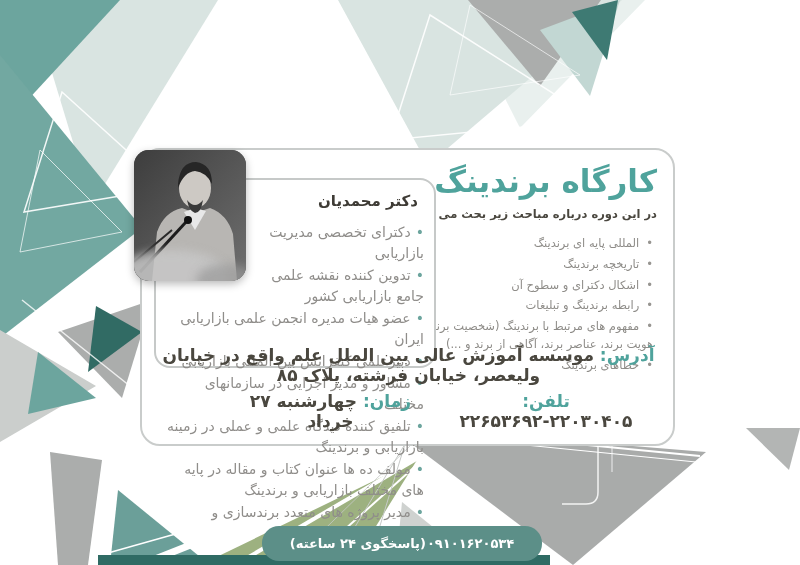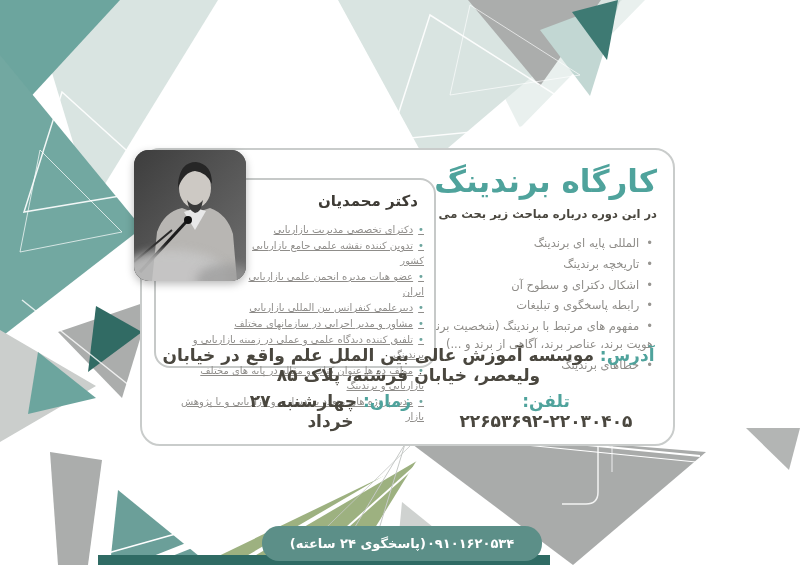--- a/index.html
+++ b/index.html
@@ -17,21 +17,21 @@
   ul.topics li{direction:rtl;text-align:right;line-height:1.55;margin-bottom:3px;padding-right:4px;}
   ul.topics li::before{content:"•";color:#979591;margin-left:7px;}
 
   .instructor-card{position:absolute;left:12px;top:28px;width:278px;height:186px;
                    border:2px solid #C6C9C8;border-radius:16px;background:#ffffff;}
   .photo{position:absolute;left:-22px;top:-30px;width:112px;height:131px;border-radius:15px;
          overflow:hidden;box-shadow:0 3px 8px rgba(0,0,0,.28);background:#4c4c4c;}
   .photo svg{display:block;}
   .instructor-name{position:absolute;top:12px;right:16px;margin:0;font-size:15px;font-weight:bold;
                    color:#3E3B35;direction:rtl;}
-  .credentials{position:absolute;top:42px;right:10px;left:8px;bottom:4px;font-size:10px;color:#8F8D8A;text-decoration:underline;}
+  .credentials{position:absolute;top:42px;right:10px;left:8px;bottom:4px;font-size:14px;color:#8F8D8A;}
   .photo-spacer{float:left;width:84px;height:58px;}
   ul.creds{list-style:none;margin:0;padding:0;}
   ul.creds li{direction:rtl;text-align:right;line-height:1.5;margin-bottom:1px;}
   ul.creds li::before{content:"•";color:#6CA59E;margin-left:5px;}
 
   .contact{position:absolute;left:18px;right:16px;bottom:13px;direction:rtl;text-align:center;
            font-size:17px;font-weight:bold;color:#4A473F;}
   .contact .lbl{color:#4FA39C;}
   .contact-row2{display:flex;justify-content:space-between;margin-top:6px;padding-left:66px;}
 
@@ -90,21 +90,21 @@
 
   <div class="main-card">
 
     <div class="workshop-col">
       <h1 class="workshop-title">کارگاه برندینگ</h1>
       <div class="workshop-subtitle">در این دوره درباره مباحث زیر بحث می شود:</div>
       <ul class="topics">
           <li>المللی پایه ای برندینگ</li>
           <li>تاریخچه برندینگ</li>
           <li>اشکال دکترای و سطوح آن</li>
-          <li>رابطه پاسخگوی و تبلیغات</li>
+          <li>رابطه برندینگ و تبلیغات</li>
           <li>مفهوم های مرتبط با برندینگ (شخصیت برند، هویت برند، عناصر برند، آگاهی از برند و ...)</li>
           <li>خطاهای برندینگ</li>
         </ul>
     </div>
 
     <div class="instructor-card">
       <div class="photo">
         <svg width="112" height="131" viewBox="0 0 112 131">
           <defs>
             <linearGradient id="pbg" x1="0" y1="0" x2="1" y2="1">

